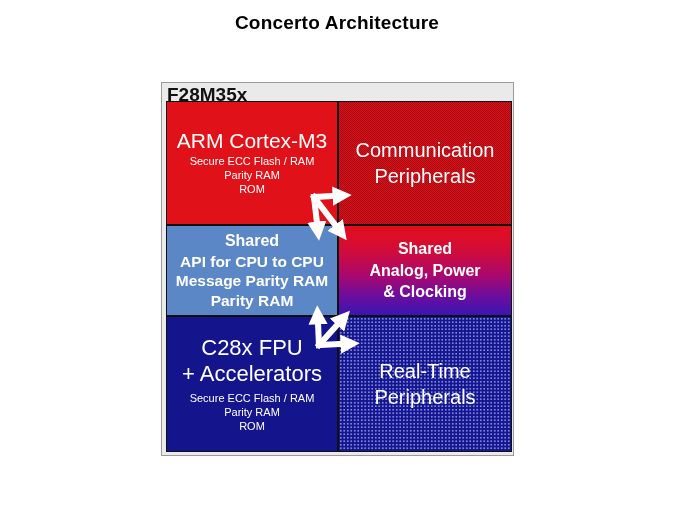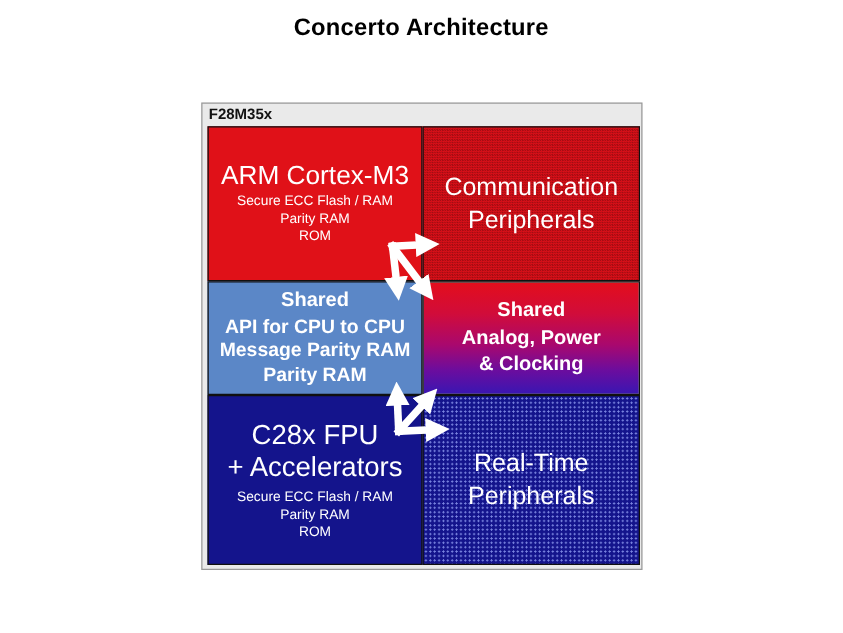--- a/index.html
+++ b/index.html
@@ -22,21 +22,21 @@
   .chip {
     position: absolute;
     left: 161px; top: 82px;
     width: 353px; height: 374px;
     background: #eaeaea;
     border: 1px solid #9a9a9a;
   }
   .chip-label {
     position: absolute;
     top: 1px; left: 5px;
-    font-size: 12px;
+    font-size: 19px;
     font-weight: bold;
     color: #111111;
   }
   .grid {
     position: absolute;
     left: 4px; top: 18px;
     width: 346px; height: 351px;
     display: grid;
     grid-template-columns: 172px 1fr;
     grid-template-rows: 124px 91px 1fr;

